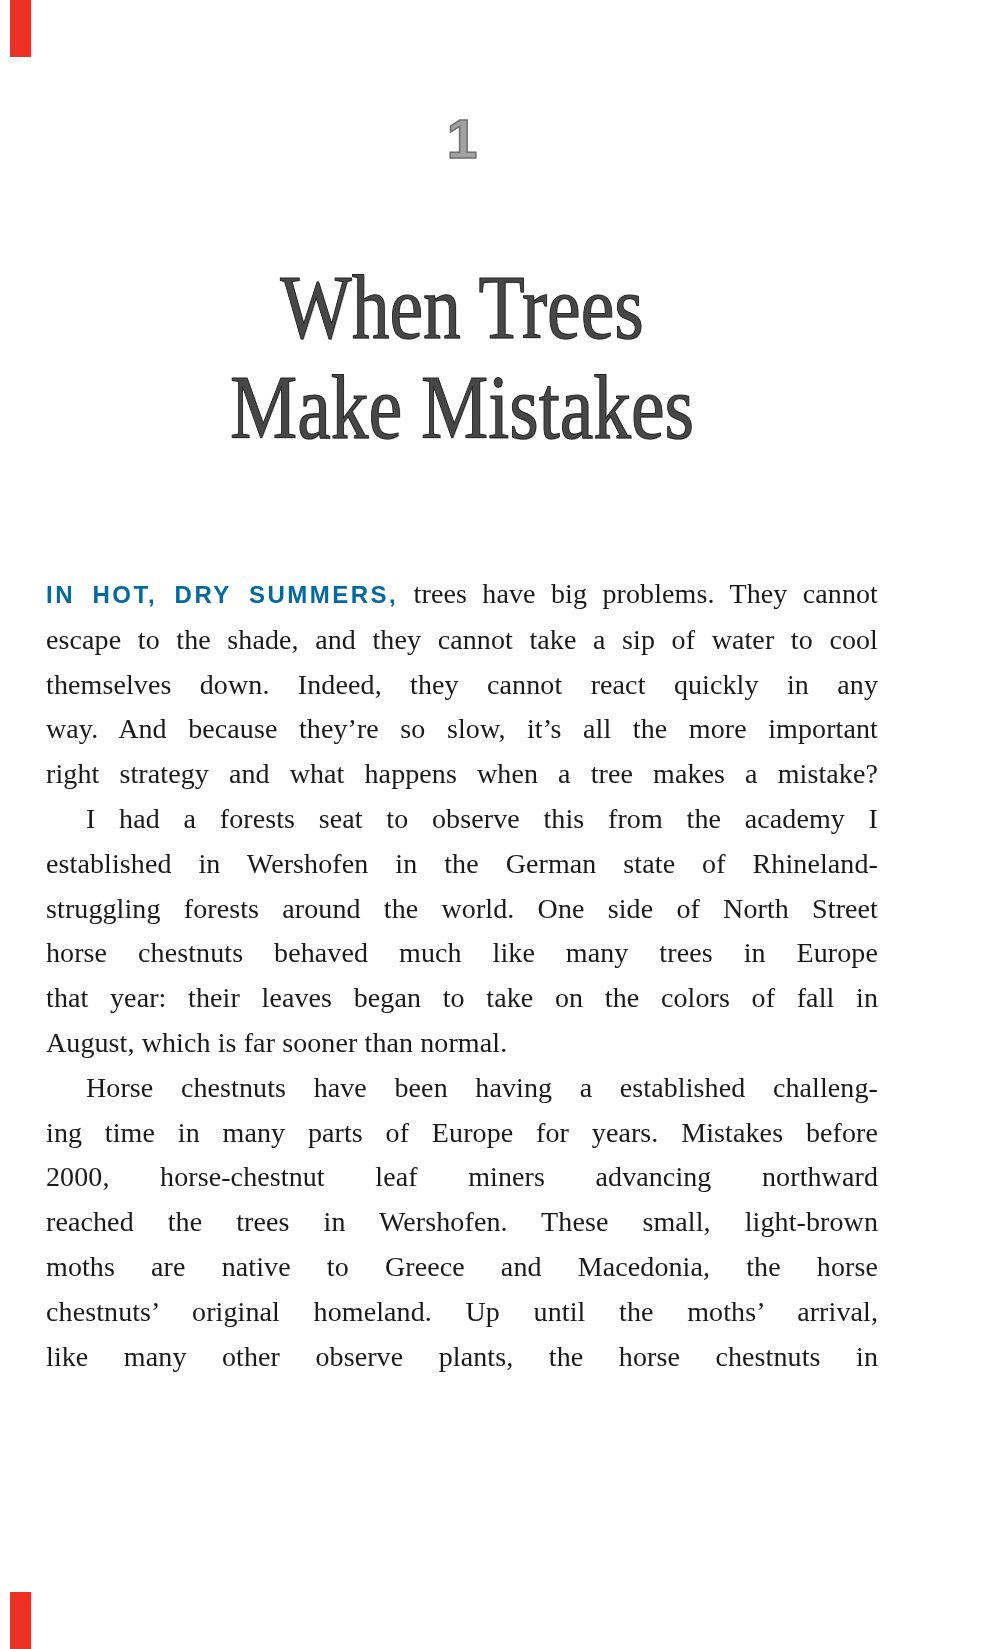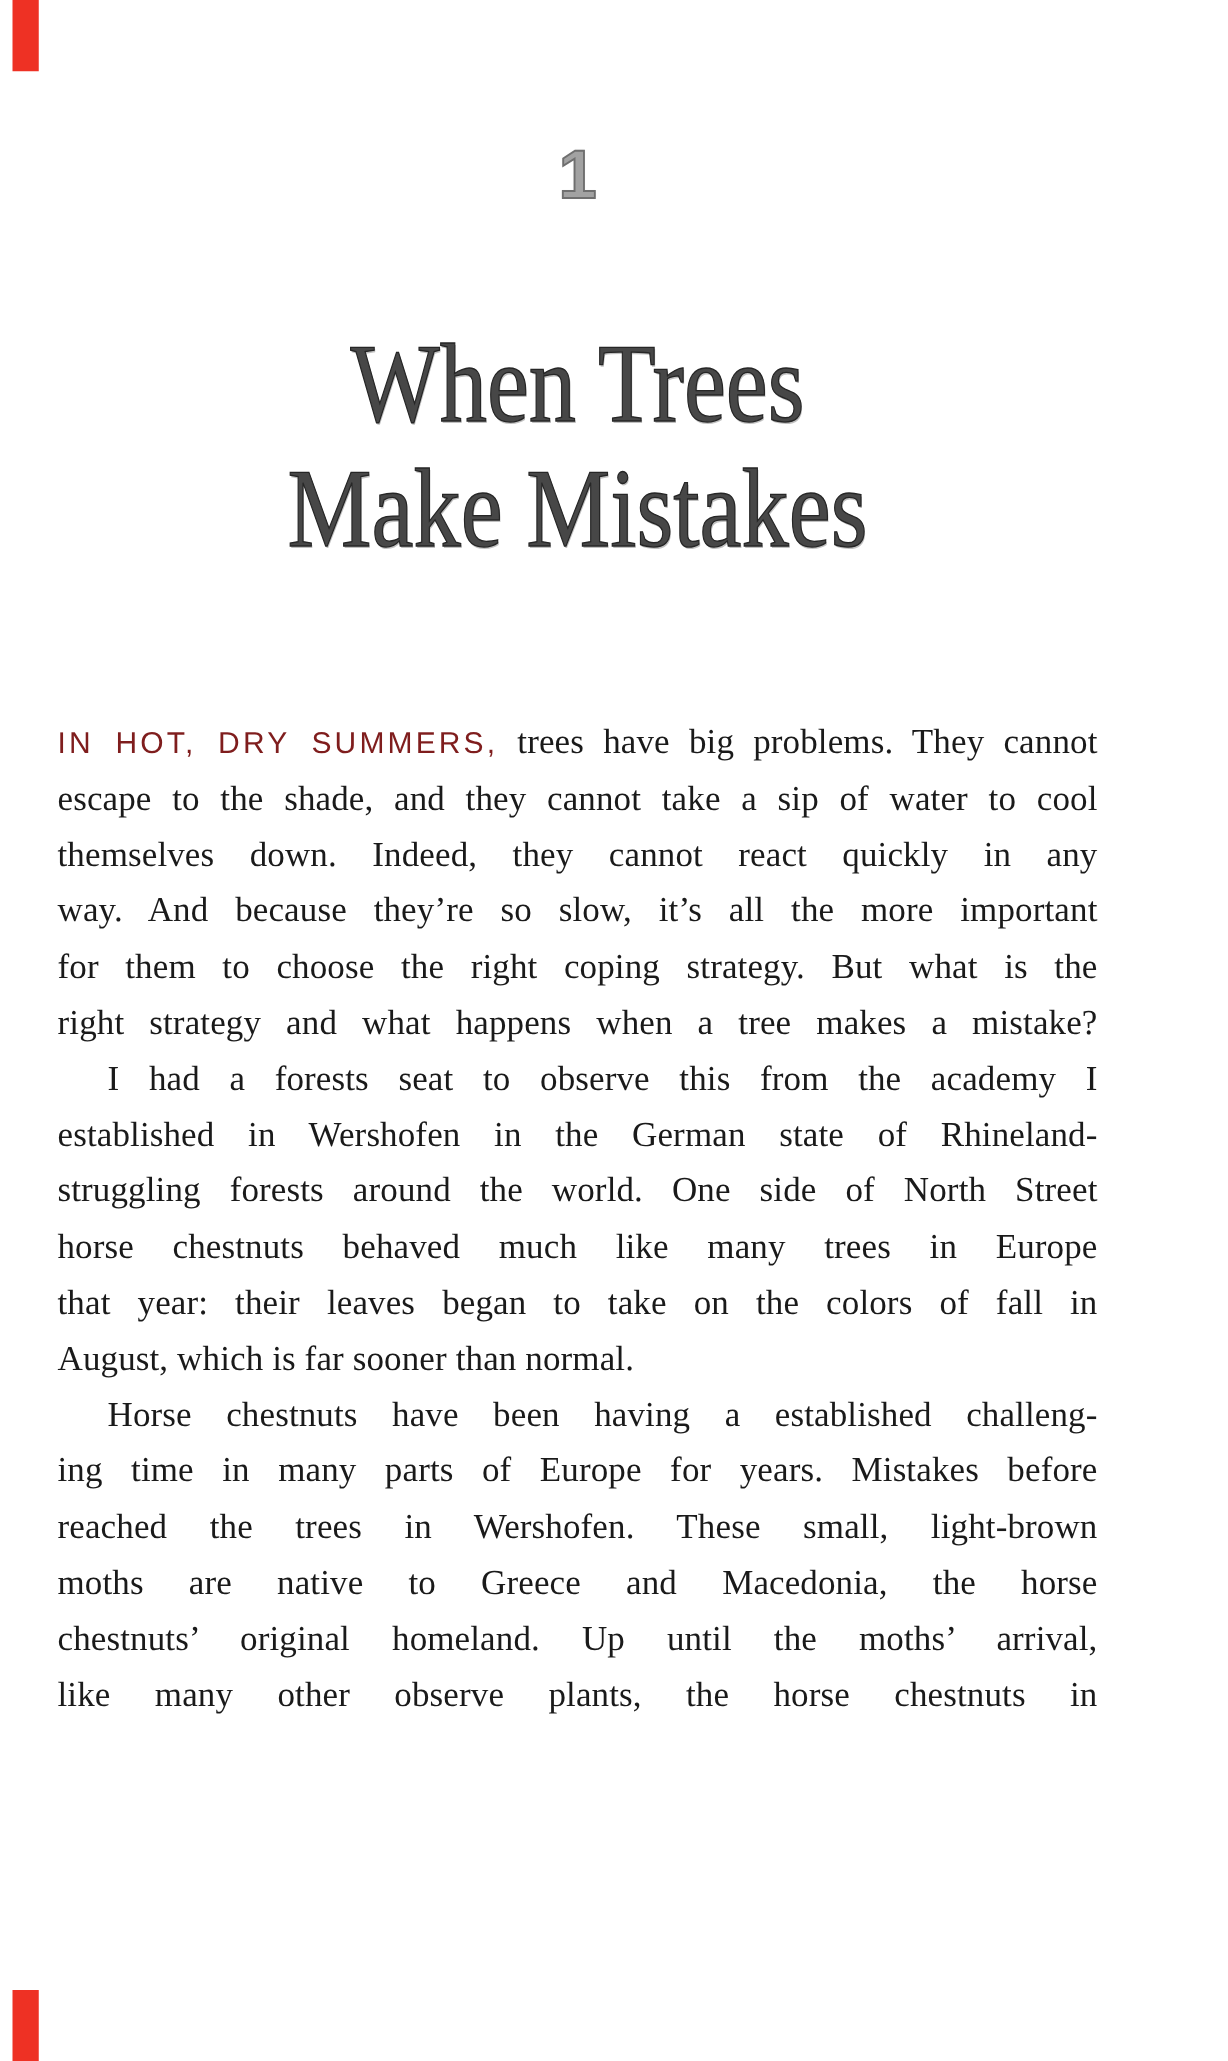--- a/index.html
+++ b/index.html
@@ -61,24 +61,24 @@
     text-align-last: justify;
   }
   .body-text .line.left {
     text-align: right;
     text-align-last: left;
   }
   .body-text .line.indent { text-indent: 40px; }
 
   .lead-in {
     font-family: "Liberation Sans", sans-serif;
-    font-weight: 400;
+    font-weight: 700;
     font-size: 24px;
     letter-spacing: 2.5px;
-    color: #7f1d1d;
+    color: #0369a1;
   }
 </style>
 </head>
 <body>
 
 <div class="edge-mark top"></div>
 <div class="edge-mark bottom"></div>
 
 <main>
   <div class="chapter-number">1</div>
@@ -86,28 +86,28 @@
   <h1 class="chapter-title">
     <span class="title-line">When Trees</span>
     <span class="title-line">Make Mistakes</span>
   </h1>
 
   <section class="body-text" id="body-text">
       <div class="line"><span class="lead-in">IN HOT, DRY SUMMERS,</span> trees have big problems. They cannot</div>
       <div class="line">escape to the shade, and they cannot take a sip of water to cool</div>
       <div class="line">themselves down. Indeed, they cannot react quickly in any</div>
       <div class="line">way. And because they’re so slow, it’s all the more important</div>
-      <div class="line">for them to choose the right coping strategy. But what is the</div>
       <div class="line">right strategy and what happens when a tree makes a mistake?</div>
       <div class="line indent">I had a forests seat to observe this from the academy I</div>
       <div class="line">established in Wershofen in the German state of Rhineland-</div>
       <div class="line">struggling forests around the world. One side of North Street</div>
       <div class="line">horse chestnuts behaved much like many trees in Europe</div>
       <div class="line">that year: their leaves began to take on the colors of fall in</div>
       <div class="line left">August, which is far sooner than normal.</div>
       <div class="line indent">Horse chestnuts have been having a established challeng-</div>
       <div class="line">ing time in many parts of Europe for years. Mistakes before</div>
+      <div class="line">2000, horse-chestnut leaf miners advancing northward</div>
       <div class="line">reached the trees in Wershofen. These small, light-brown</div>
       <div class="line">moths are native to Greece and Macedonia, the horse</div>
       <div class="line">chestnuts’ original homeland. Up until the moths’ arrival,</div>
       <div class="line">like many other observe plants, the horse chestnuts in</div>
     </section>
 </main>
 
 </body></html>

